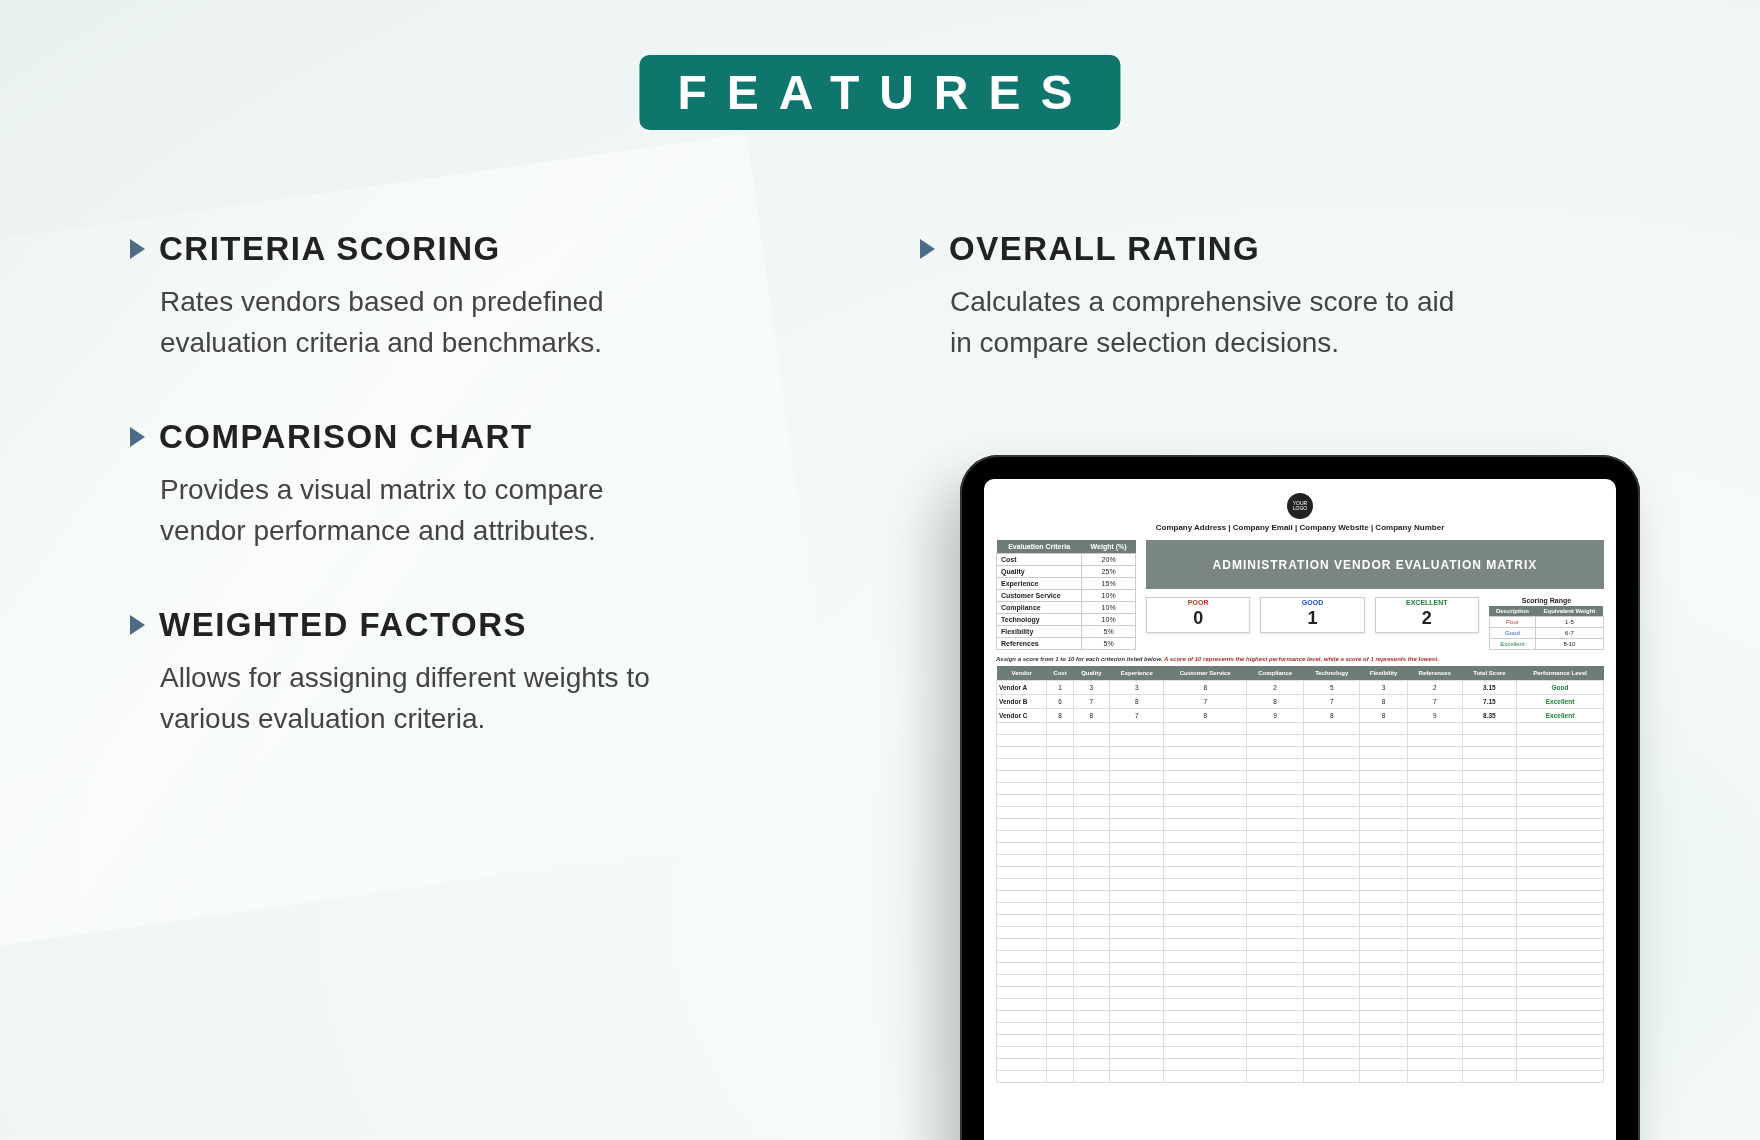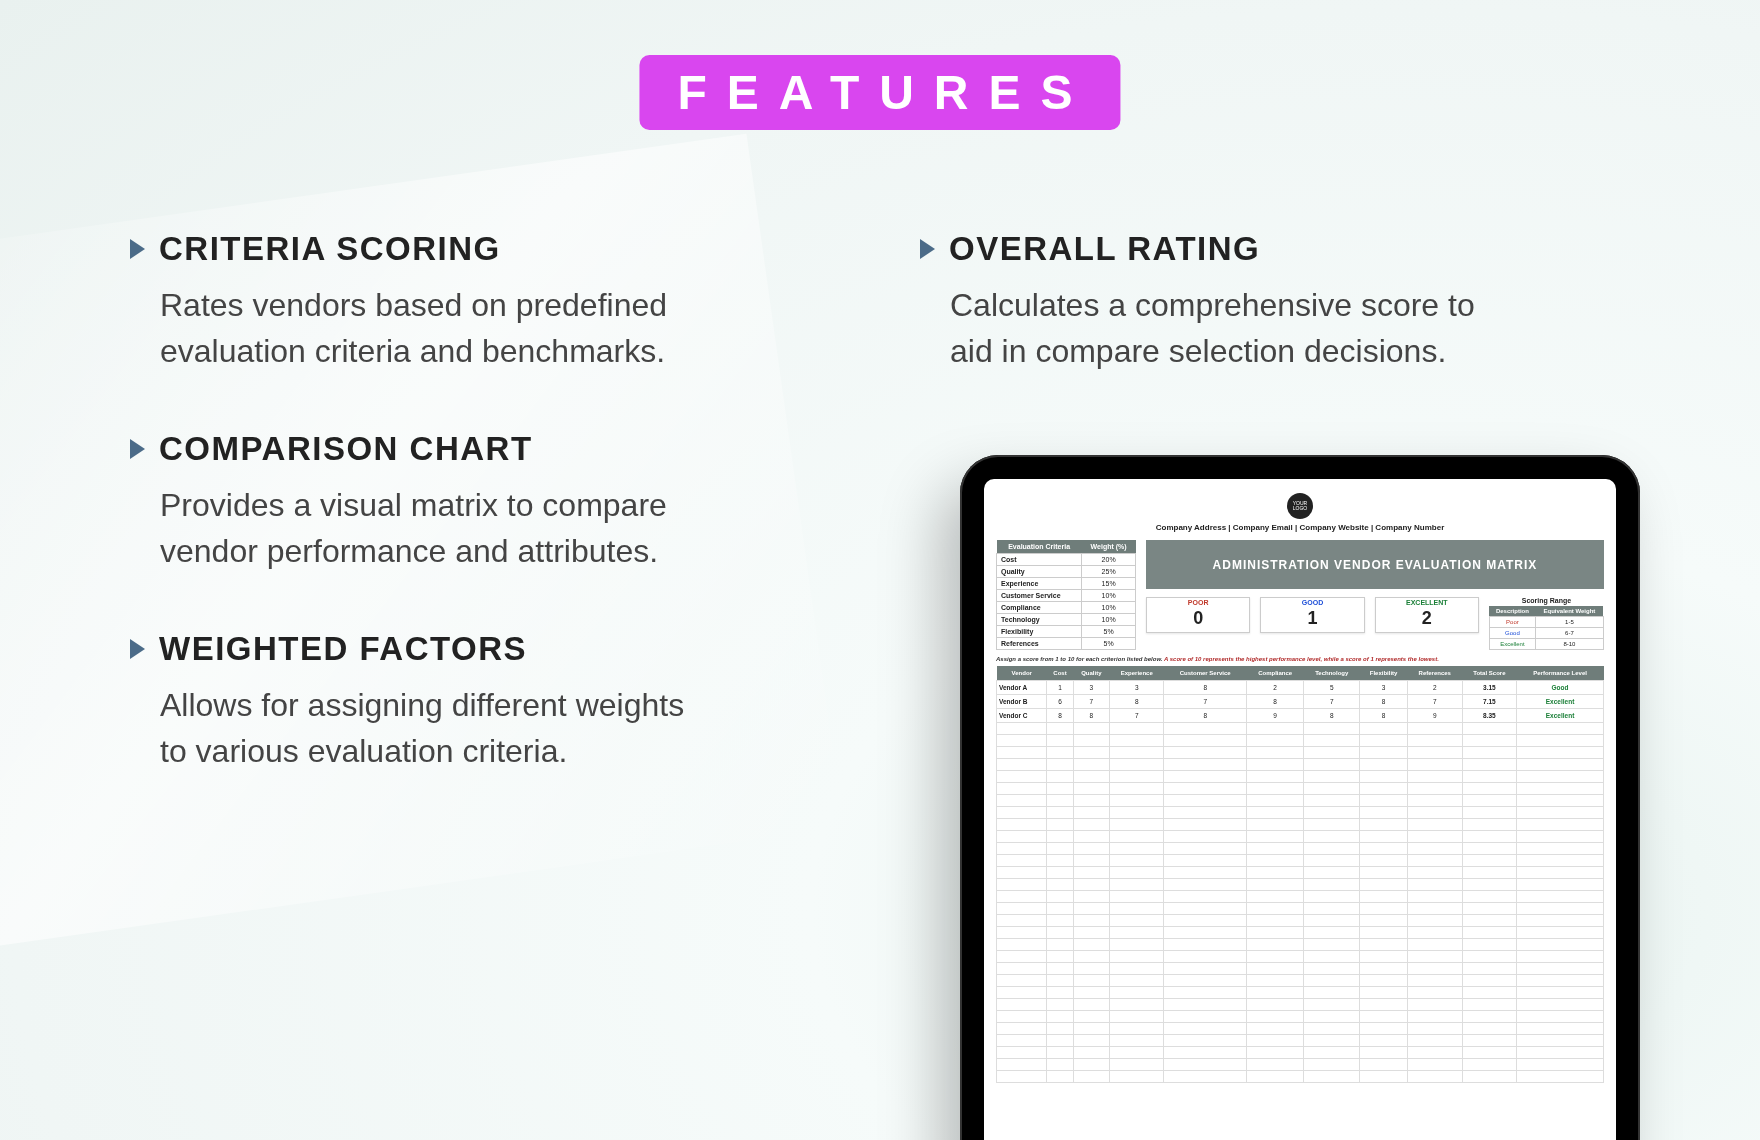--- a/index.html
+++ b/index.html
@@ -19,21 +19,21 @@
     background: linear-gradient(135deg, rgba(255,255,255,0) 0%, rgba(255,255,255,0.6) 50%, rgba(255,255,255,0) 100%);
     transform: rotate(-8deg);
     pointer-events:none;
   }
 
   
   .badge {
     position:absolute;
     left:50%; top:55px;
     transform:translateX(-50%);
-    background:#d946ef;
+    background:#0f766e;
     color:#fff;
     border-radius:10px;
     padding:10px 28px;
     font-size:48px;
     font-weight:800;
     letter-spacing:20px;
     text-indent:10px;
     font-family: "Arial Black","Segoe UI",sans-serif;
   }
 
@@ -56,21 +56,21 @@
   }
   .feature-title{
     font-size:33px;
     font-weight:700;
     letter-spacing:1.5px;
     color:#222;
     text-transform:uppercase;
     font-family:"Arial","Segoe UI",sans-serif;
   }
   .feature-desc{
-    font-size:32px;
+    font-size:28px;
     line-height:1.45;
     color:#444;
     padding-left:30px;
   }
 
   
   .tablet{
     position:absolute;
     right:120px;
     top:455px;

